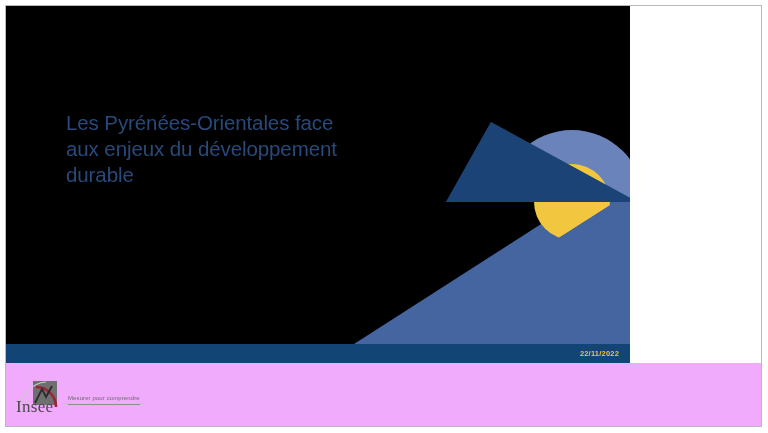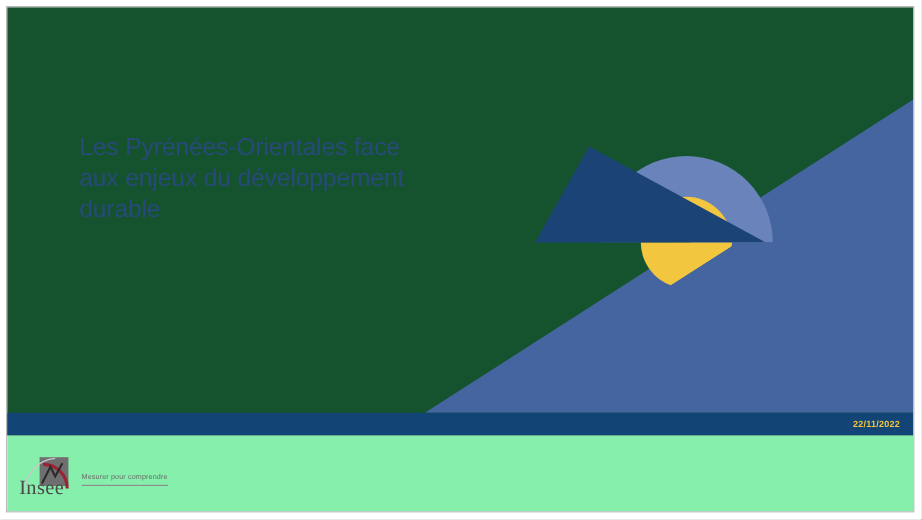--- a/index.html
+++ b/index.html
@@ -30,23 +30,23 @@
     background: #ffffff;
     box-sizing: border-box;
     overflow: hidden;
   }
 
   
   .canvas {
     position: absolute;
     left: 0;
     top: 0;
-    width: 755px;
+    width: 624px;
     height: 357px;
-    background: #14532d;
+    background: #000000;
     overflow: hidden;
   }
 
   
   .diagonal-wedge {
     position: absolute;
     left: 0;
     top: 0;
     width: 755px;
     height: 357px;
@@ -96,21 +96,21 @@
     white-space: pre-line;
   }
 
   
   .footer {
     position: absolute;
     left: 0;
     top: 357px;
     width: 755px;
     height: 63px;
-    background: #86efac;
+    background: #f0abfc;
   }
 
   .logo-block {
     position: absolute;
     left: 10px;
     top: 16px;
     width: 52px;
     height: 40px;
   }
 

